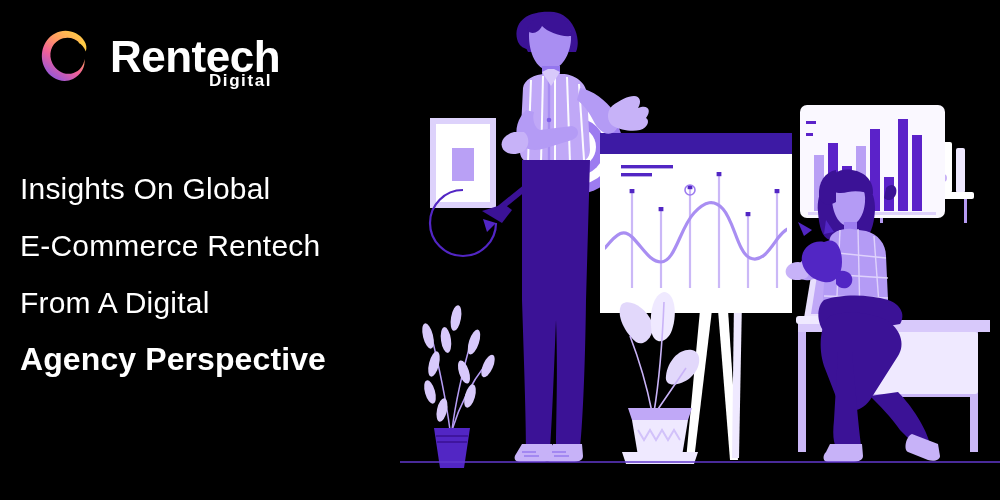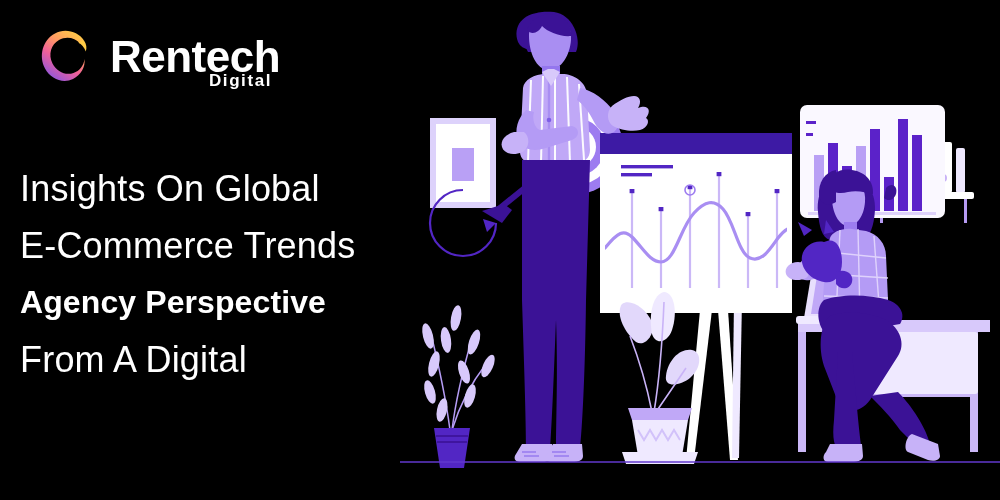--- a/index.html
+++ b/index.html
@@ -21,21 +21,21 @@
     letter-spacing:-0.5px;
   }
   .brand-sub{
     position:absolute;right:8px;top:36px;
     color:#ffffff;font-size:17px;font-weight:700;letter-spacing:1.6px;
   }
 
   
   .headline{position:absolute;left:20px;top:160px;width:430px;}
   .hl-line{
-    color:#ffffff;font-size:36px;font-weight:400;line-height:57px;
+    color:#ffffff;font-size:30px;font-weight:400;line-height:57px;
     letter-spacing:0.2px;white-space:nowrap;
   }
   .hl-line.bold{font-weight:700;font-size:32px;letter-spacing:0.1px;}
 
   
   .illus{position:absolute;left:400px;top:0;width:600px;height:500px;}
   .illus svg{display:block;width:600px;height:500px;}
 </style>
 </head>
 <body>
@@ -60,23 +60,23 @@
       </svg>
     </div>
     <div class="logo-type">
       <div class="brand-name">Rentech</div>
       <div class="brand-sub">Digital</div>
     </div>
   </div>
 
   <div class="headline">
     <div class="hl-line">Insights On Global</div>
-    <div class="hl-line">E-Commerce Trends</div>
+    <div class="hl-line">E-Commerce Rentech</div>
+    <div class="hl-line">From A Digital</div>
     <div class="hl-line bold">Agency Perspective</div>
-    <div class="hl-line">From A Digital</div>
   </div>
 
   <div class="illus">
     <svg viewBox="0 0 600 500" xmlns="http://www.w3.org/2000/svg">
       <defs>
         <clipPath id="boardClip">
             <rect x="205" y="145" width="182" height="167"></rect>
           </clipPath>
       </defs>
 

